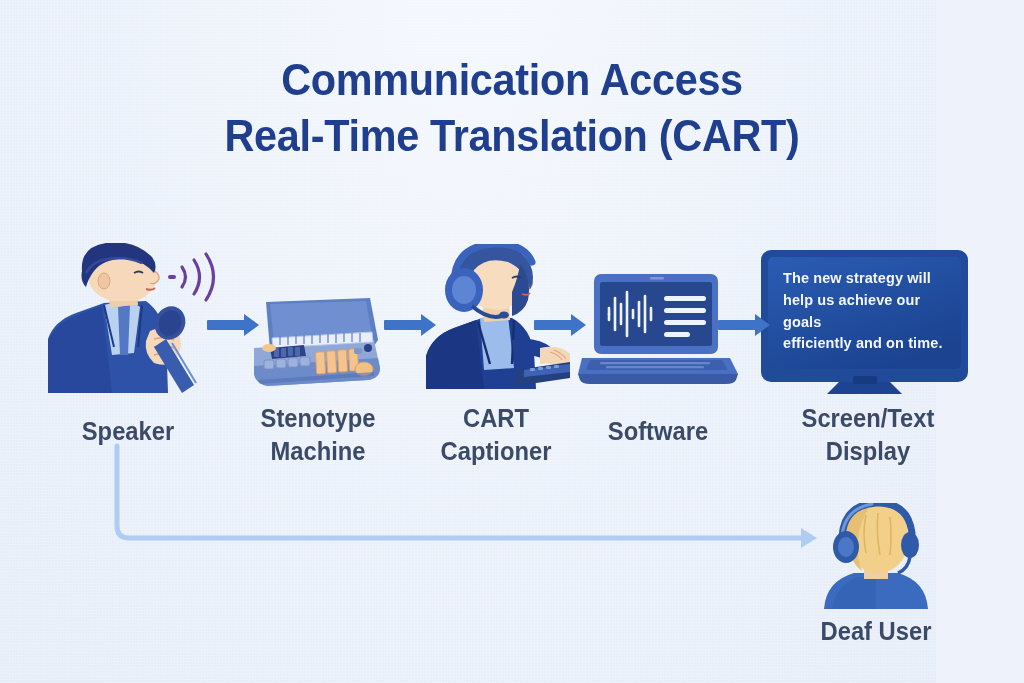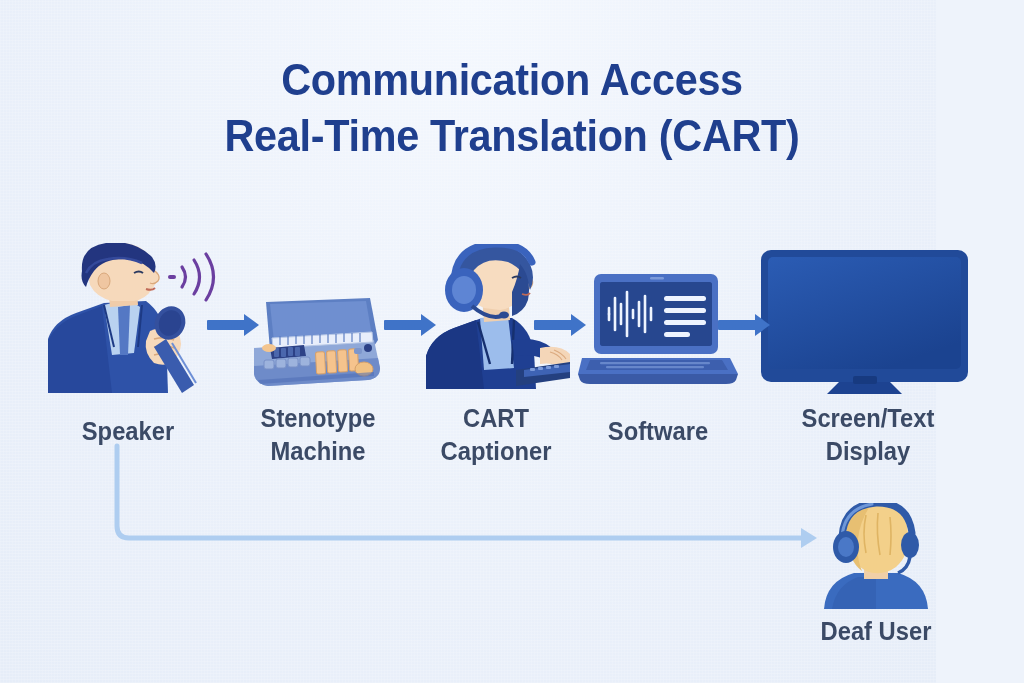--- a/index.html
+++ b/index.html
@@ -308,20 +308,25 @@
       <defs>
         <linearGradient id="scg" x1="0" y1="0" x2="0.6" y2="1">
           <stop offset="0%" stop-color="#2b5cb4"></stop>
           <stop offset="100%" stop-color="#1b4390"></stop>
         </linearGradient>
       </defs>
 
       <path d="M82 134 L133 134 L145 146 L70 146 Z" fill="#1d4391"></path>
       <rect x="96" y="128" width="24" height="8" rx="2" fill="#173a80"></rect>
     </svg>
+    <div id="tv-screen-text">
+      <span>The new strategy will</span><br>
+      <span>help us achieve our goals</span><br>
+      <span>efficiently and on time.</span>
+    </div>
   </div>
 
   <div class="arrow" style="left:207px;top:312px;width:52px;height:26px;">
     <div class="shaft" style="width:38px;"></div>
       <div class="head" style="left:37px;"></div>
   </div>
   <div class="arrow" style="left:384px;top:312px;width:52px;height:26px;">
     <div class="shaft" style="width:38px;"></div>
       <div class="head" style="left:37px;"></div>
   </div>

